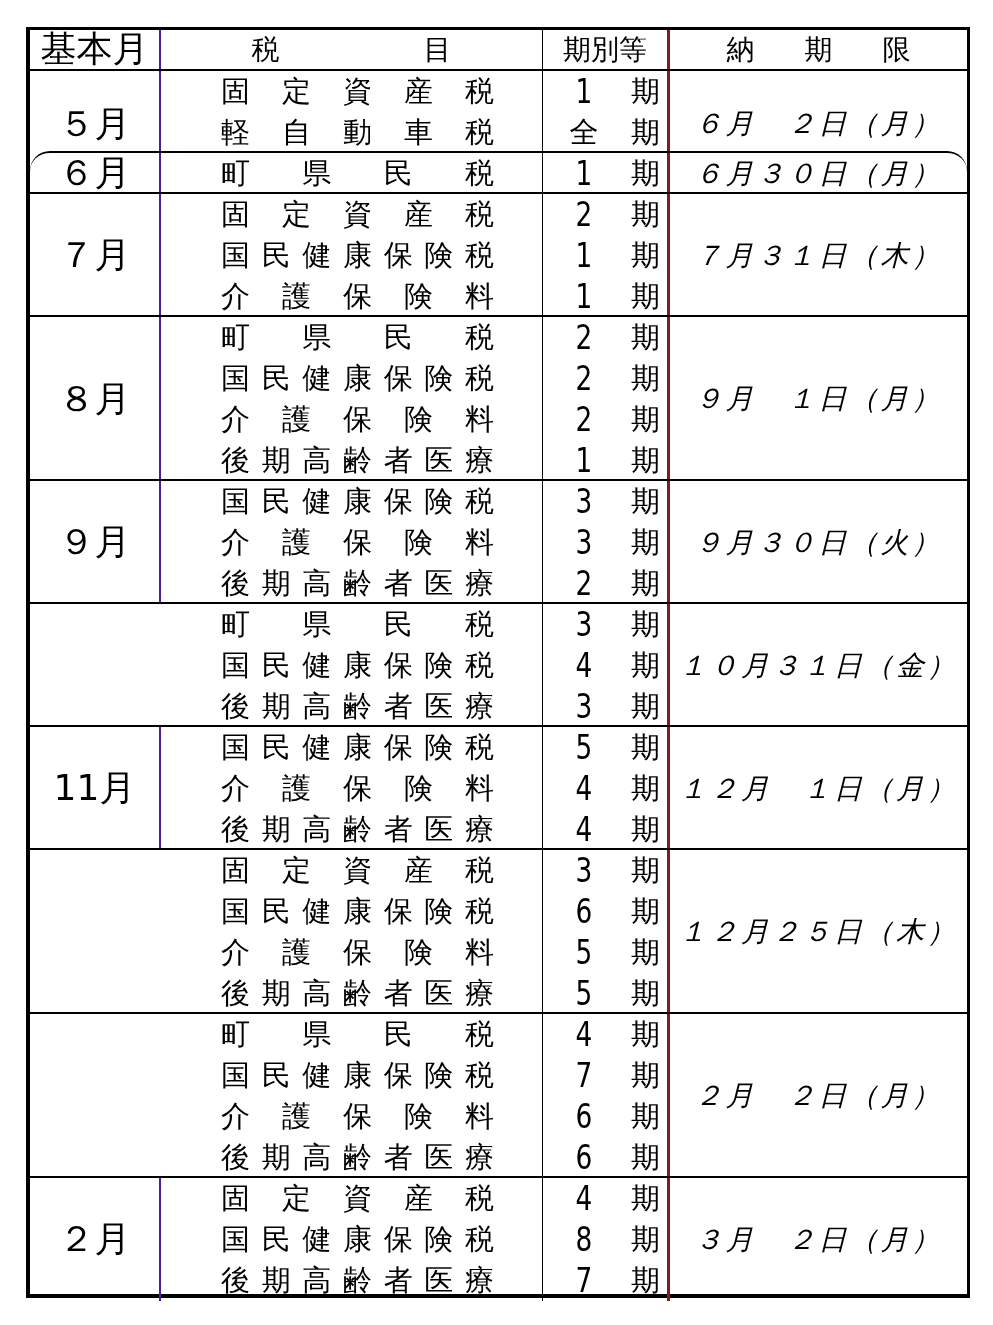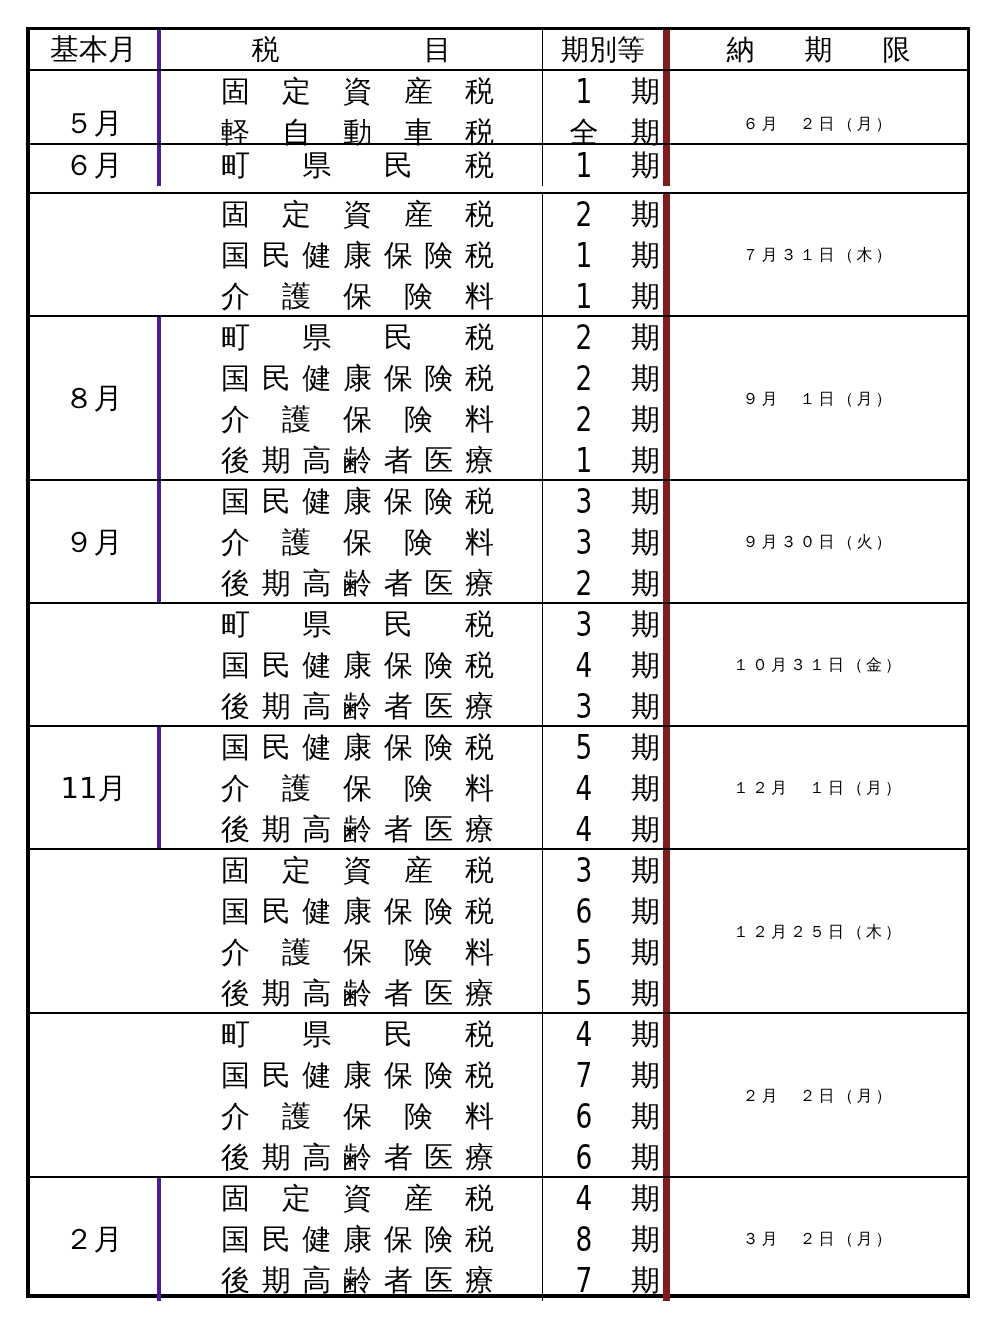--- a/index.html
+++ b/index.html
@@ -3,26 +3,26 @@
 <meta charset="utf-8">
 <style>
   html, body { margin:0; padding:0; background:#ffffff; }
   body { width:993px; height:1325px; position:relative; overflow:hidden;
          font-family:"DejaVu Sans", "Liberation Sans", sans-serif; color:#000; }
   .tbl { position:absolute; left:26px; top:27px; width:944px; height:1271px;
          box-sizing:border-box; border:3px solid #000; border-left-width:4px; border-bottom-width:4px; }
   .row { position:absolute; left:0; right:0; box-sizing:border-box; }
   .row.sep { border-top:2px solid #000; }
   .cell { position:absolute; top:0; bottom:0; box-sizing:border-box; }
-  .c-month { left:0; width:131px; border-right:4px solid #4c1d95;
-             display:flex; align-items:center; justify-content:center; font-size:29px; }
+  .c-month { left:0; width:131px; border-right:2px solid #4c1d95;
+             display:flex; align-items:center; justify-content:center; font-size:36px; }
   .c-item { left:131px; width:382px; border-right:1px solid #000; }
-  .c-term { left:513px; width:127px; border-right:7px solid #7f1d1d; }
+  .c-term { left:513px; width:127px; border-right:3px solid #7f1d1d; }
   .c-due { left:640px; right:0; display:flex; align-items:center; justify-content:center;
-           font-size:16px; letter-spacing:3px; }
+           font-size:28px; letter-spacing:3px;font-style:italic; }
   .line { height:41px; line-height:41px; position:relative; }
   .item-text { position:absolute; left:60px; width:273px; font-size:29px;
                display:flex; justify-content:space-between; }
   .term-num { position:absolute; left:26px; width:30px; text-align:center; font-size:33px; transform:scaleX(0.8); }
   .term-ki { position:absolute; left:88px; font-size:29px; }
   .hdr { font-size:28px; }
   .hdr .c-month, .hdr .c-term, .hdr .c-due-h, .hdr .c-item-h { display:flex; align-items:center; justify-content:center; }
   .c-item-h span { margin:0 72px; }
   .c-due-h { left:640px; right:0; letter-spacing:0; }
   .c-due-h span { margin:0 25px; }
@@ -71,40 +71,42 @@
           <span class="term-num">1</span>
           <span class="term-ki">期</span>
         </div>
         <div class="line">
           <span class="term-num" style="font-size: 29px; transform: none;">全</span>
           <span class="term-ki">期</span>
         </div>
       </div>
       <div class="cell c-due">６月　２日（月）</div>
     </div>
-    <div class="row sep" style="top: 113px; height: 43px;">
+    <div class="row sep" style="top: 121px; height: 43px; border-radius: 20px;">
       <div class="cell c-month">６月</div>
       <div class="cell c-item">
         <div class="line">
           <div class="item-text">
             <span>町</span>
             <span>県</span>
             <span>民</span>
             <span>税</span>
           </div>
         </div>
       </div>
       <div class="cell c-term">
         <div class="line">
           <span class="term-num">1</span>
           <span class="term-ki">期</span>
         </div>
       </div>
+      <div class="cell c-due">６月３０日（月）</div>
     </div>
     <div class="row sep" style="top: 162px; height: 125px;">
+      <div class="cell c-month">７月</div>
       <div class="cell c-item">
         <div class="line">
           <div class="item-text">
             <span>固</span>
             <span>定</span>
             <span>資</span>
             <span>産</span>
             <span>税</span>
           </div>
         </div>

